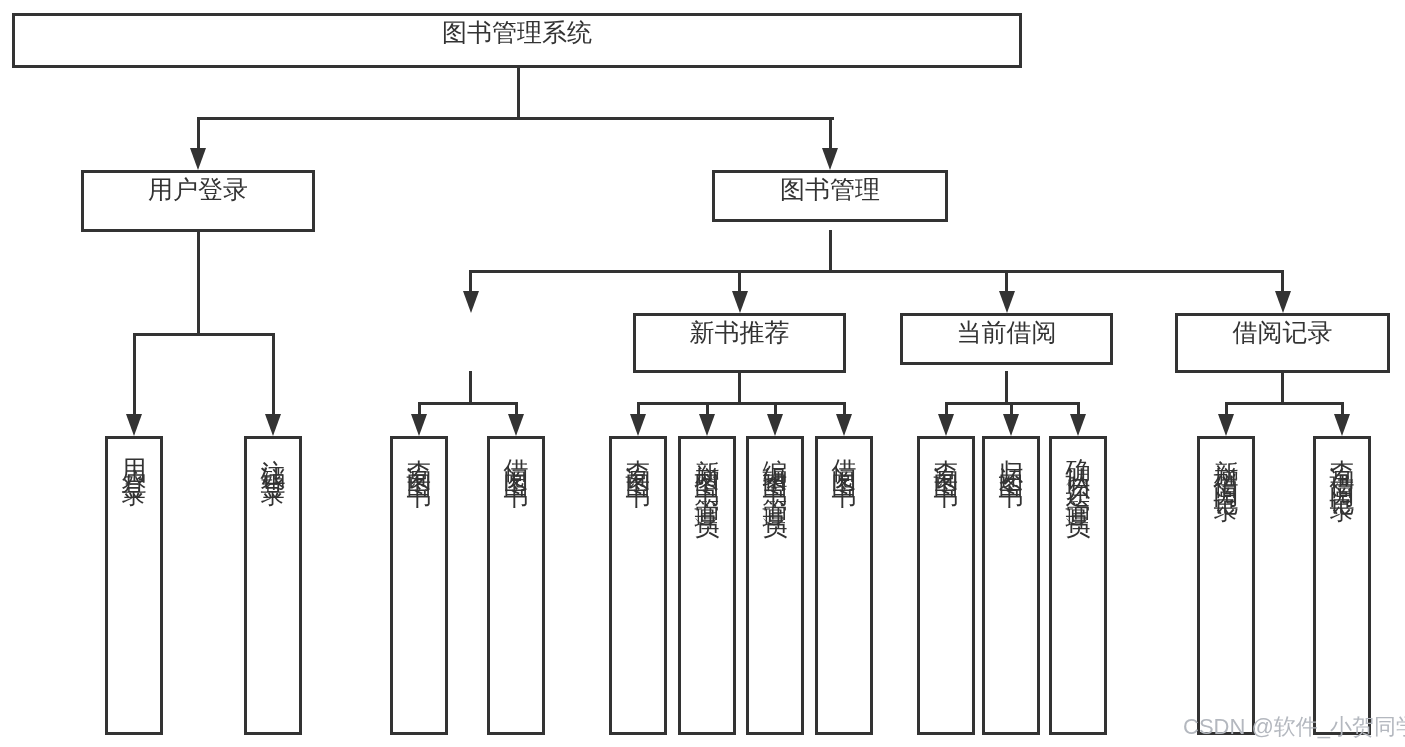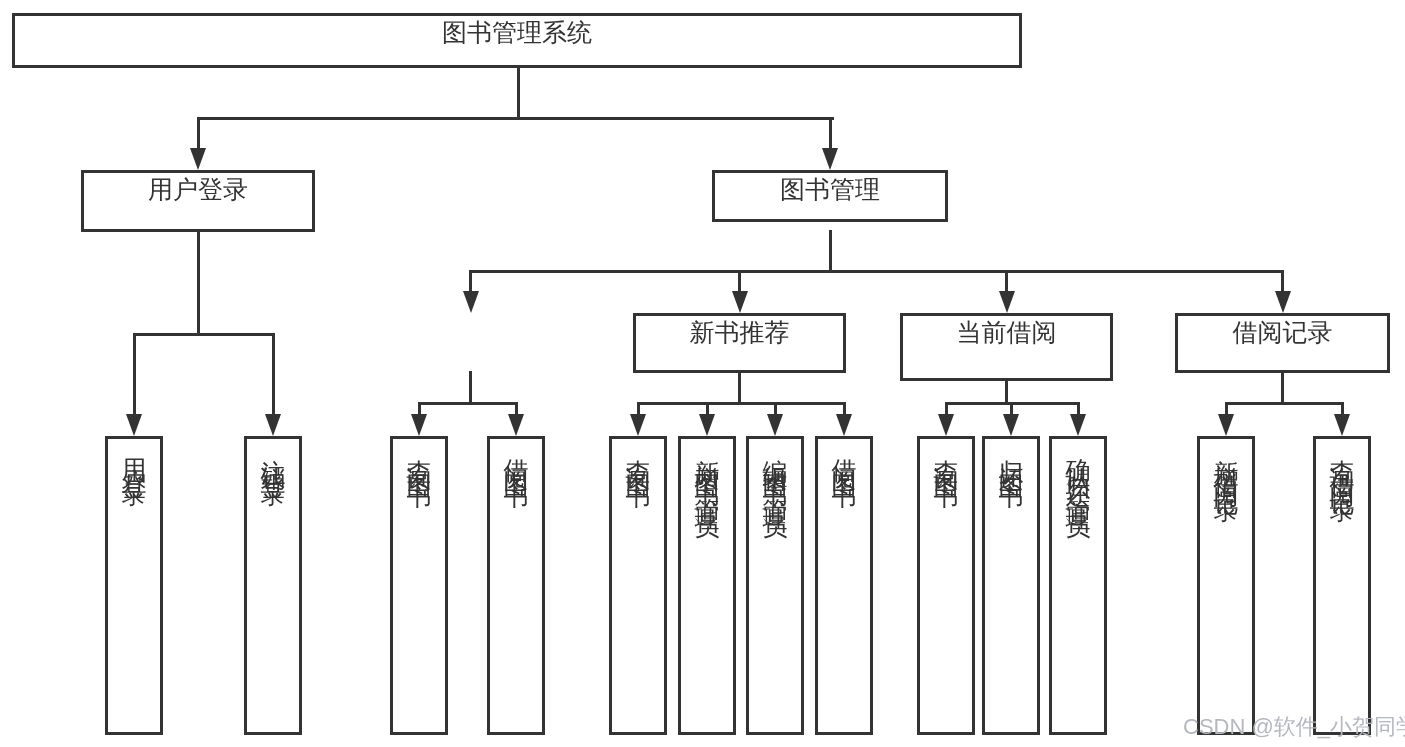--- a/index.html
+++ b/index.html
@@ -94,21 +94,21 @@
   <div class="vline" style="left:738px;top:270px;height:24px"></div>
   <div class="arrow" style="left:731.5px;top:291px"></div>
   <div class="vline" style="left:1005px;top:270px;height:24px"></div>
   <div class="arrow" style="left:998.5px;top:291px"></div>
   <div class="vline" style="left:1281px;top:270px;height:24px"></div>
   <div class="arrow" style="left:1274.5px;top:291px"></div>
 
   <div class="box" style="left:633px;top:313px;width:213px;height:60px">
     <span>新书推荐</span>
   </div>
-  <div class="box" style="left:900px;top:313px;width:213px;height:68px">
+  <div class="box" style="left:900px;top:313px;width:213px;height:52px">
     <span>当前借阅</span>
   </div>
   <div class="box" style="left:1175px;top:313px;width:215px;height:60px">
     <span>借阅记录</span>
   </div>
 
   <div class="vline" style="left:469px;top:371px;height:34px"></div>
   <div class="hline" style="left:417.5px;top:402px;width:100px"></div>
   <div class="vline" style="left:417.5px;top:402px;height:14px"></div>
   <div class="arrow" style="left:411px;top:414px"></div>

